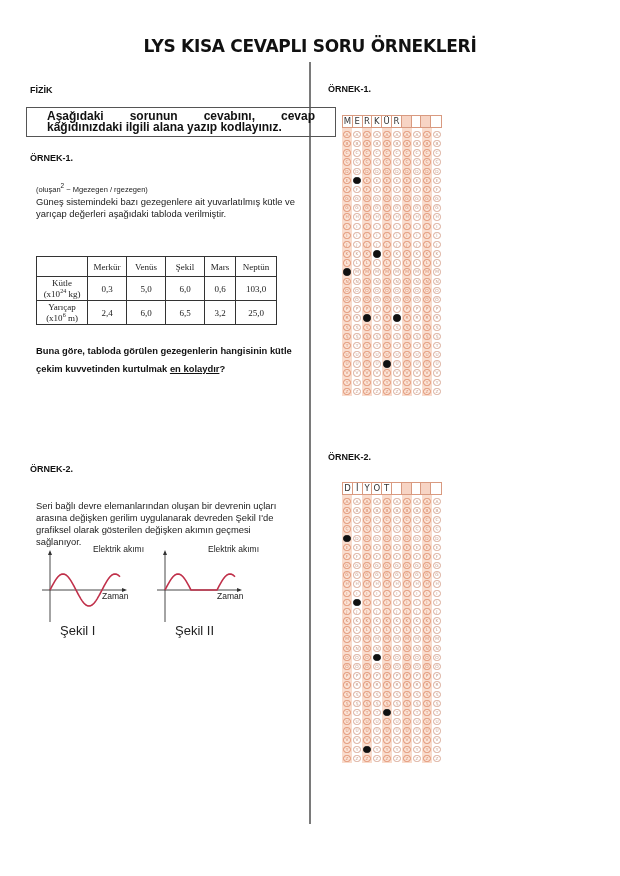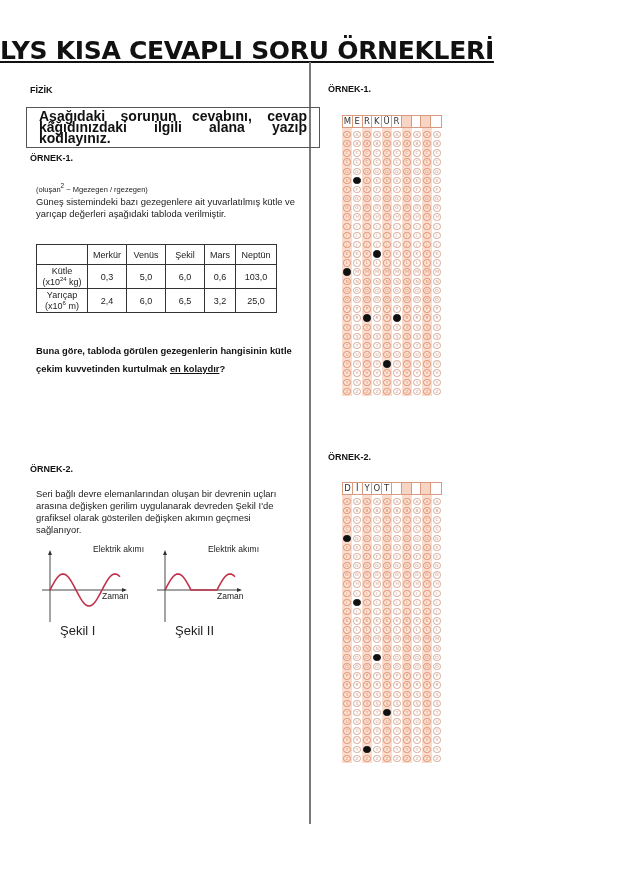--- a/index.html
+++ b/index.html
@@ -1,26 +1,26 @@
 <!DOCTYPE html>
 <html><head>
 <meta charset="utf-8">
 <style>
   html, body { margin: 0; padding: 0; background: #f4f4f4; }
   body { width: 620px; height: 876px; position: relative; overflow: hidden; font-family: "Liberation Sans", sans-serif; color: #111; }
   .page { position: absolute; left: 0; top: 0; width: 620px; height: 876px; background: #fff; }
-  .title { position: absolute; left: 0; top: 36px; width: 620px; text-align: left; font-family: "DejaVu Sans", sans-serif; font-weight: bold; font-size: 25px; letter-spacing: -0.3px; color: #111; text-decoration: underline; }
+  .title { position: absolute; left: 0; top: 36px; width: 620px; text-align: center; font-family: "DejaVu Sans", sans-serif; font-weight: bold; font-size: 17px; letter-spacing: -0.3px; color: #111; }
   .divider { position: absolute; left: 309px; top: 62px; width: 2px; height: 762px; background: #7a7a7a; }
   .subject { position: absolute; left: 30px; top: 85px; font-size: 9px; font-weight: bold; }
-  .instr { position: absolute; left: 26px; top: 107px; width: 268px; border: 1px solid #555; padding: 3px 12px; font-size: 14px; font-weight: bold; line-height: 11px; text-align: justify; text-align-last: left; }
+  .instr { position: absolute; left: 26px; top: 107px; width: 268px; border: 1px solid #555; padding: 3px 20px; font-size: 12px; font-weight: bold; line-height: 11px; text-align: justify; text-align-last: left; }
   .h-ex { position: absolute; font-size: 9px; font-weight: bold; }
   .para { position: absolute; left: 36px; width: 262px; font-size: 9.4px; line-height: 12px; color: #222; }
   .para .small { font-size: 7.5px; }
   .para sup { font-size: 6.5px; }
-  table.planets { position: absolute; left: 36px; top: 244px; border-collapse: collapse; font-size: 9px; color: #222; }
+  table.planets { position: absolute; left: 36px; top: 256px; border-collapse: collapse; font-size: 9px; color: #222; font-family: Liberation Serif, serif; }
   table.planets td { border: 1px solid #333; text-align: center; padding: 1px 3px; height: 20px; }
   table.planets tr.hdr td { height: 17px; }
   table.planets sup { font-size: 6px; }
   .q { position: absolute; left: 36px; width: 262px; font-size: 9.4px; line-height: 18px; font-weight: bold; color: #111; }
   .q u { text-decoration: underline; }
   .fig { position: absolute; top: 540px; width: 100px; height: 100px; }
   .fig svg { position: absolute; left: 0; top: 0; }
   .fig .ylbl { position: absolute; left: 8px; top: 4px; font-size: 8.5px; color: #222; white-space: nowrap; padding-left: 45px; }
   .fig .xlbl { position: absolute; left: 62px; top: 51px; font-size: 8.5px; color: #222; }
   .fig .cap { position: absolute; left: 20px; top: 83px; font-size: 13px; color: #222; }
@@ -81,21 +81,21 @@
       <td>6,5</td>
       <td>3,2</td>
       <td>25,0</td>
     </tr>
   </tbody>
     </table>
 
   <div class="q" style="top:342px;"><span>Buna göre, tabloda görülen gezegenlerin hangisinin kütle çekim kuvvetinden kurtulmak </span><u>en kolaydır</u><span>?</span></div>
 
   <div class="h-ex" style="left:30px;top:464px;">ÖRNEK-2.</div>
-  <div class="para" style="top:488px;">Seri bağlı devre elemanlarından oluşan bir devrenin uçları arasına değişken gerilim uygulanarak devreden Şekil I'de grafiksel olarak gösterilen değişken akımın geçmesi sağlanıyor.</div>
+  <div class="para" style="top:500px;">Seri bağlı devre elemanlarından oluşan bir devrenin uçları arasına değişken gerilim uygulanarak devreden Şekil I'de grafiksel olarak gösterilen değişken akımın geçmesi sağlanıyor.</div>
 
   <div class="fig" style="left:40px;">
     <svg width="100" height="100">
       <line x1="10" y1="82" x2="10" y2="12" stroke="#333" stroke-width="0.9"></line>
       <polygon points="8,15 10,10 12,15" fill="#333"></polygon>
       <line x1="2" y1="50" x2="85" y2="50" stroke="#333" stroke-width="0.9"></line>
       <polygon points="82,48 87,50 82,52" fill="#333"></polygon>
       <path d="M10.0,50.0L11.0,48.1L12.0,46.2L13.0,44.3L14.0,42.6L15.0,40.9L16.0,39.4L17.0,38.0L18.0,36.8L19.0,35.8L20.0,35.0L21.0,34.5L22.0,34.1L23.0,34.0L24.0,34.1L25.0,34.5L26.0,35.0L27.0,35.8L28.0,36.8L29.0,38.0L30.0,39.4L31.0,40.9L32.0,42.6L33.0,44.3L34.0,46.2L35.0,48.1L36.0,50.0L37.0,51.9L38.0,53.8L39.0,55.7L40.0,57.4L41.0,59.1L42.0,60.6L43.0,62.0L44.0,63.2L45.0,64.2L46.0,65.0L47.0,65.5L48.0,65.9L49.0,66.0L50.0,65.9L51.0,65.5L52.0,65.0L53.0,64.2L54.0,63.2L55.0,62.0L56.0,60.6L57.0,59.1L58.0,57.4L59.0,55.7L60.0,53.8L61.0,51.9L62.0,50.0L63.0,48.1L64.0,46.2L65.0,44.3L66.0,42.6L67.0,40.9L68.0,39.4L69.0,38.0L70.0,36.8L71.0,35.8L72.0,35.0L73.0,34.5L74.0,34.1L75.0,34.0L76.0,34.1L77.0,34.5L78.0,35.0L79.0,35.8L80.0,36.8" fill="none" stroke="#c0304a" stroke-width="1.6" id="wave1"></path>
     </svg>
     <div class="ylbl">Elektrik akımı</div>

